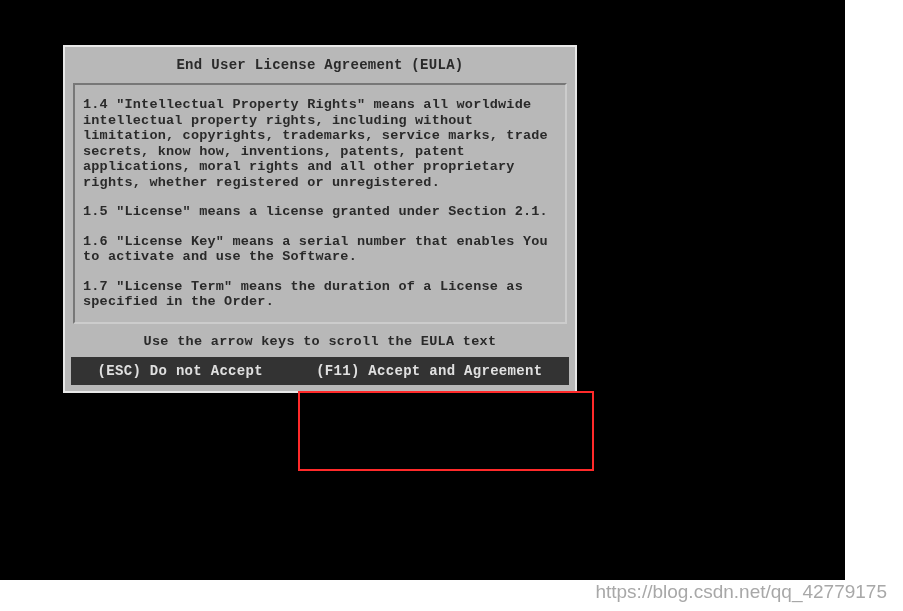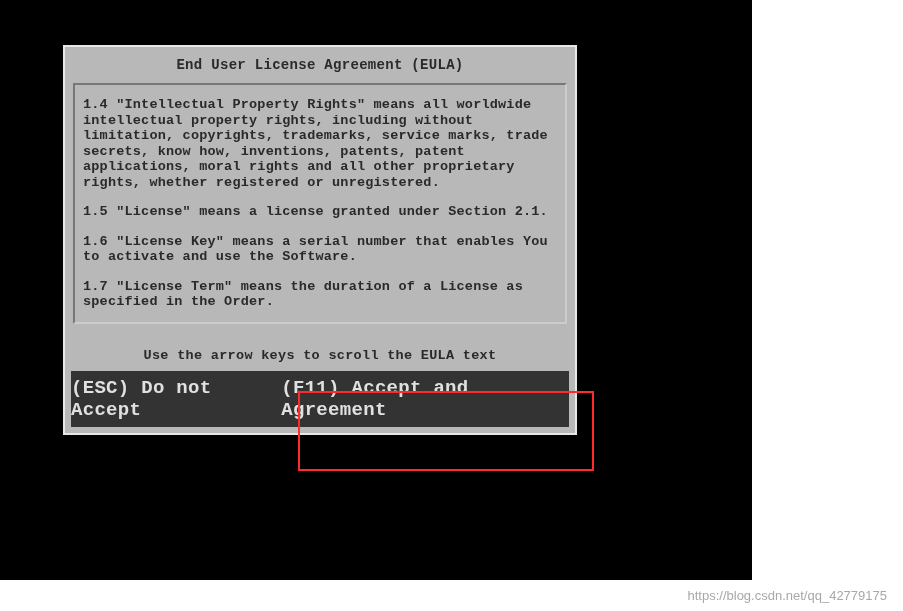--- a/index.html
+++ b/index.html
@@ -8,21 +8,21 @@
       width: 903px;
       height: 611px;
       position: relative;
       font-family: 'Courier New', monospace;
       overflow: hidden;
     }
     .screen {
       position: absolute;
       left: 0;
       top: 0;
-      width: 752px;
+      width: 845px;
       height: 580px;
       background: #000;
     }
     .dialog {
       position: absolute;
       left: 63px;
       top: 45px;
       width: 514px;
       background: #b8b8b8;
       border: 2px solid #e8e8e8;
@@ -52,54 +52,54 @@
       line-height: 1.15;
       margin-bottom: 14px;
       letter-spacing: 0.2px;
       font-weight: bold;
     }
     .eula-section:last-child { margin-bottom: 2px; }
     .scroll-hint {
       text-align: center;
       color: #2a2a2a;
       font-size: 13.5px;
-      padding: 24px 0 8px 0;
+      padding: 10px 0 8px 0;
       letter-spacing: 0.3px;
       font-weight: bold;
     }
     .button-bar {
       background: #333;
       margin: 0 4px 4px 4px;
       padding: 6px 0;
       display: flex;
       justify-content: space-around;
       align-items: center;
     }
     .btn {
       color: #e0e0e0;
-      font-size: 19px;
+      font-size: 14px;
       letter-spacing: 0.3px;
       font-weight: bold;
     }
     .highlight-box {
       position: absolute;
       border: 2px solid #ff2a2a;
       left: 298px;
       top: 391px;
       width: 296px;
       height: 80px;
       pointer-events: none;
     }
     .watermark {
       position: absolute;
       right: 16px;
       bottom: 8px;
       color: #a8a8a8;
       font-family: Arial, sans-serif;
-      font-size: 13px;
+      font-size: 19px;
     }
   </style>
 </head>
 <body>
 
 <div class="screen">
   <div class="dialog">
     <div class="dialog-title">End User License Agreement (EULA)</div>
     <div class="text-box">
       <div class="eula-section">1.4 "Intellectual Property Rights" means all worldwide intellectual property rights, including without limitation, copyrights, trademarks, service marks, trade secrets, know how, inventions, patents, patent applications, moral rights and all other proprietary rights, whether registered or unregistered.</div>

